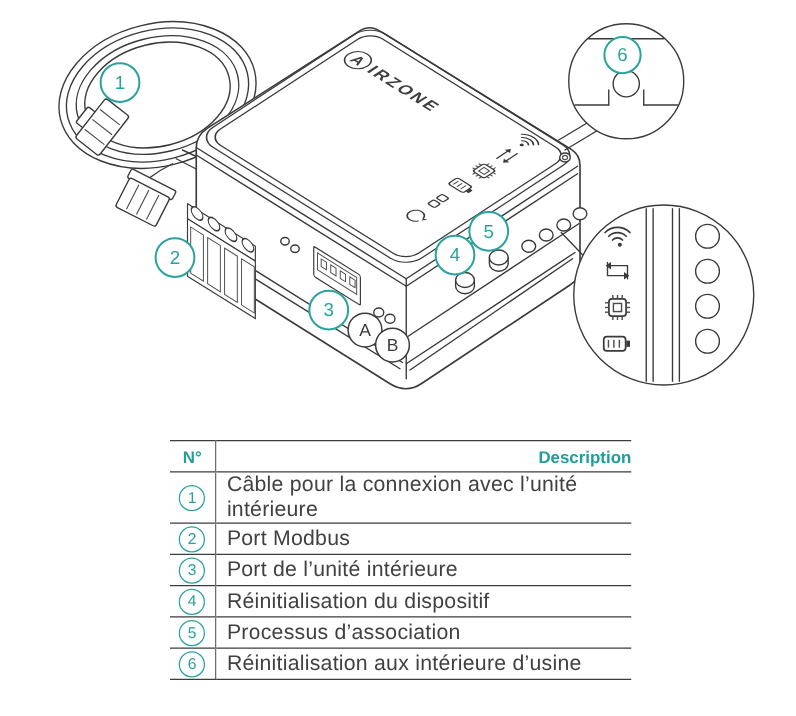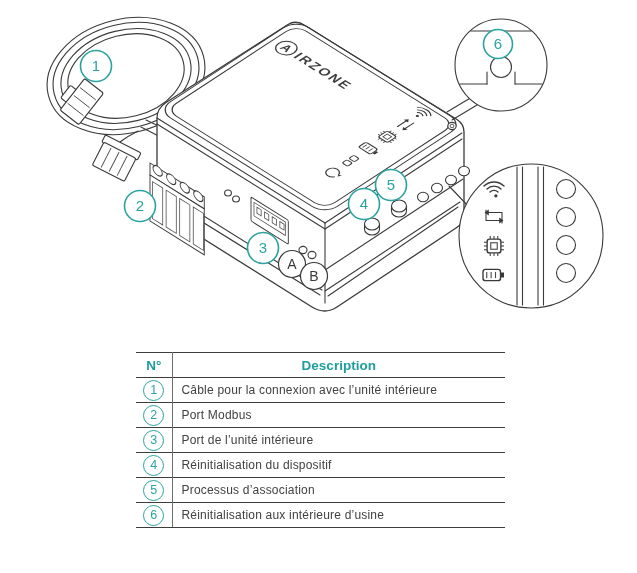--- a/index.html
+++ b/index.html
@@ -19,22 +19,22 @@
   .logo-a{fill:#3f3f3f;font:700 12px "Liberation Sans",sans-serif;text-anchor:middle;}
   .logo-txt{fill:#3f3f3f;font:700 13.5px "Liberation Sans",sans-serif;letter-spacing:2px;}
   
   .desc-table{position:absolute;left:136px;top:352px;width:369px;border-collapse:collapse;
               table-layout:fixed;}
   .desc-table col.c-num{width:36px;}
   .desc-table th,.desc-table td{border-top:1.6px solid #3c3c3c;height:24px;padding:0;
               font-family:"Liberation Sans",sans-serif;}
   .desc-table tr:last-child td{border-bottom:1.6px solid #3c3c3c;}
   .desc-table .num-cell{border-right:1.2px solid #6d6d6d;text-align:center;vertical-align:middle;}
-  .desc-table th{color:#1f9e9b;font-size:13.5px;font-weight:bold;text-align:center;}
-  .desc-table td.desc-cell{color:#414042;font-size:12px;padding-left:9px;letter-spacing:0.2px;}
+  .desc-table th{color:#1f9e9b;font-size:13.5px;font-weight:bold;text-align:right;}
+  .desc-table td.desc-cell{color:#414042;font-size:17px;padding-left:9px;letter-spacing:0.2px;}
   .num-circle{display:inline-flex;width:19px;height:19px;border:1.5px solid #2aa39e;
               border-radius:50%;align-items:center;justify-content:center;
               font-size:12.5px;color:#2aa39e;background:#fff;}
 </style>
 </head>
 <body>
 
 <div id="page">
 
   <svg width="637" height="348" viewBox="0 0 637 348">

